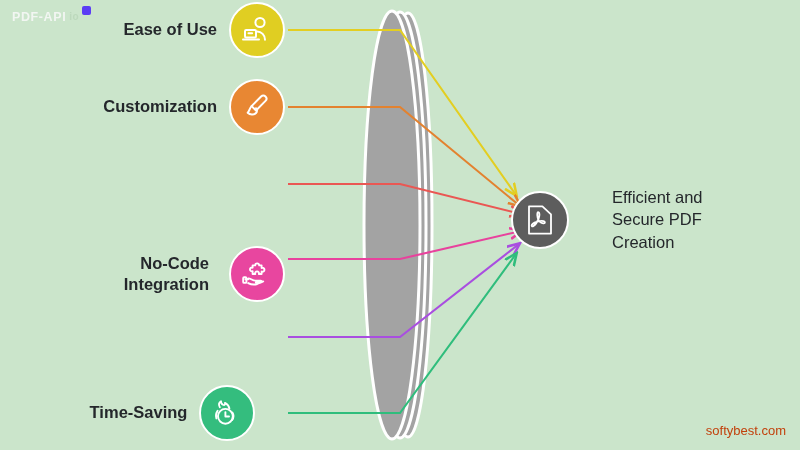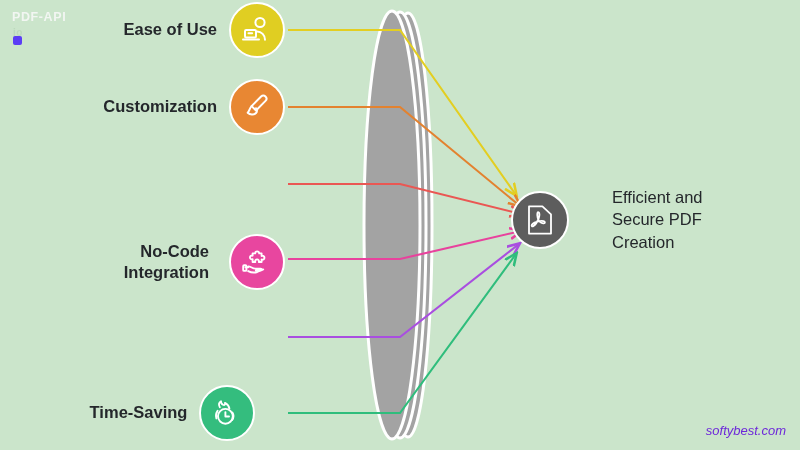--- a/index.html
+++ b/index.html
@@ -21,21 +21,20 @@
   }
 
   
   #logo {
     position: absolute;
     left: 12px;
     top: 10px;
     display: flex;
     align-items: flex-start;
     gap: 2px;
-    flex-direction: column;
   }
   #logo-text {
     font-size: 12.5px;
     font-weight: bold;
     letter-spacing: 0.6px;
     color: #f2f6f2;
   }
   #logo-sub {
     font-size: 10px;
     font-weight: bold;
@@ -117,22 +116,21 @@
     line-height: 1.35;
     white-space: pre-line;
   }
 
   
   #watermark {
     position: absolute;
     right: 14px;
     bottom: 12px;
     font-size: 13px;
-    color: #6d28d9;
-    font-style: italic;
+    color: #c2410c;
   }
 </style>
 </head>
 <body>
 
 <div id="canvas">
 
   <div id="logo">
     <span id="logo-text">PDF-API</span>
     <span id="logo-sub">io</span>
@@ -193,21 +191,21 @@
     <span class="row-label">Customization</span>
     <span class="badge" style="background:#e88733;">
       <svg width="34" height="34" viewBox="0 0 34 34" fill="none" stroke="#ffffff" stroke-width="2" stroke-linecap="round" stroke-linejoin="round">
         <path d="M25.5 6.5c1.4 1.4 1.4 3 0 4.4L16 20.5l-4.4-4.4 9.5-9.6c1.4-1.4 3-1.4 4.4 0z"></path>
         <path d="M11.6 16.1c-2.2 2.2-2.2 5-3.9 6.6 2.3 2.3 6.2 2.5 8.3.3 1.3-1.3 1.3-3.4 0-4.7"></path>
       </svg>
     </span>
   </div>
 
 
-  <div class="row" style="top:230px;gap:20px;">
+  <div class="row" style="top:242px;gap:20px;">
     <span class="row-label">No-Code
 Integration</span>
     <span class="badge" style="background:#e8469f;">
       <svg width="34" height="34" viewBox="0 0 34 34" fill="none" stroke="#ffffff" stroke-width="1.9" stroke-linecap="round" stroke-linejoin="round">
         <path d="M17.2 6.4a2 2 0 0 1 2 2h2.4v2.6a2 2 0 1 1 0 3.6V17h-2.8a1.9 1.9 0 1 0-3.5 0h-2.7v-2.8a1.9 1.9 0 1 1 0-3.5V8.4h2.6a2 2 0 0 1 2-2z"></path>
         <path d="M5.4 22.2h2.8"></path>
         <rect x="3.2" y="20.3" width="3.2" height="5.6" rx="0.9"></rect>
         <path d="M8.2 21.4c2.6 0 4.4 2.2 7 2.2h5.6c1.2 0 1.2 1.8 0 1.8h-5"></path>
         <path d="M8.2 26.1c3 1.6 6 1.9 9 0.9l6-2.6"></path>
       </svg>

